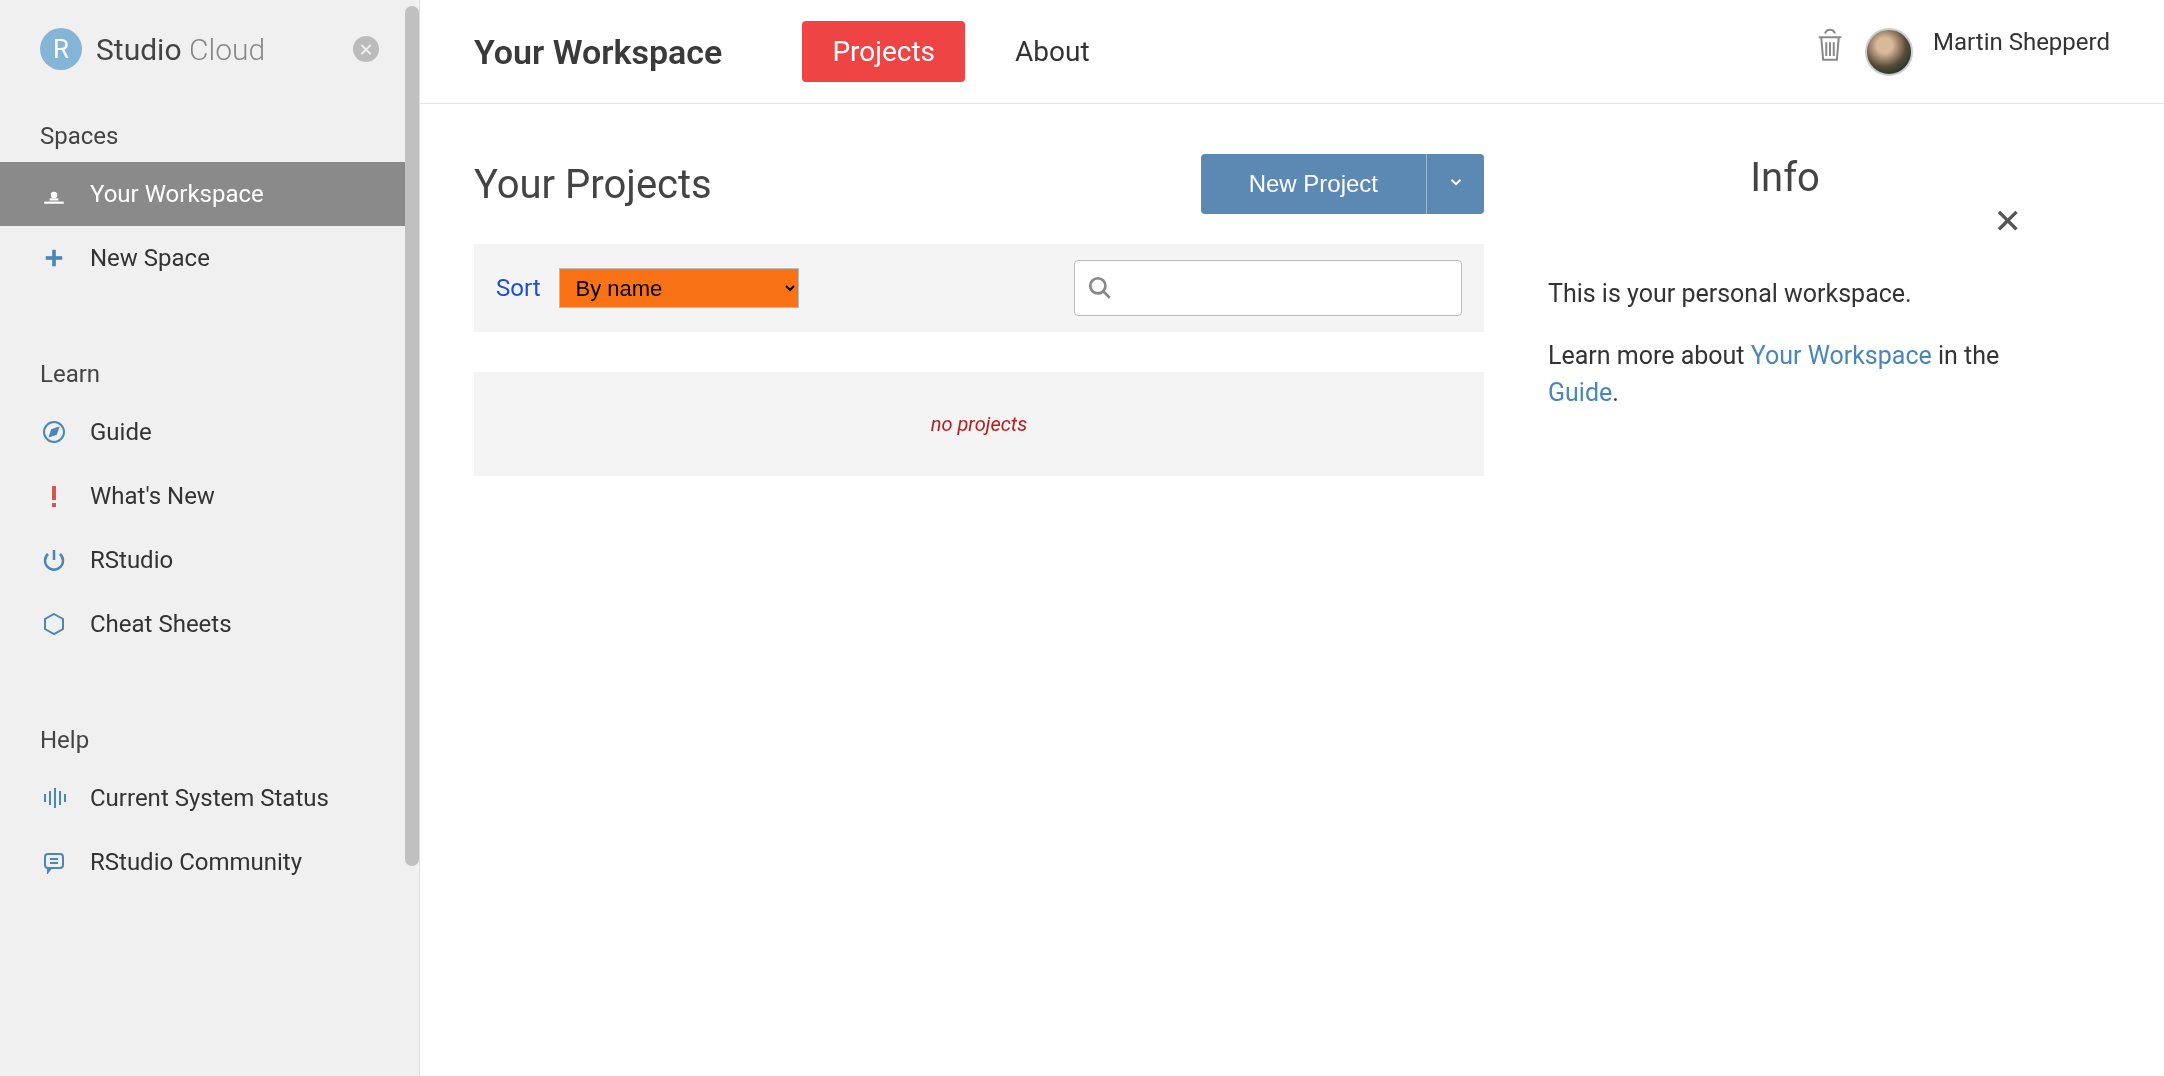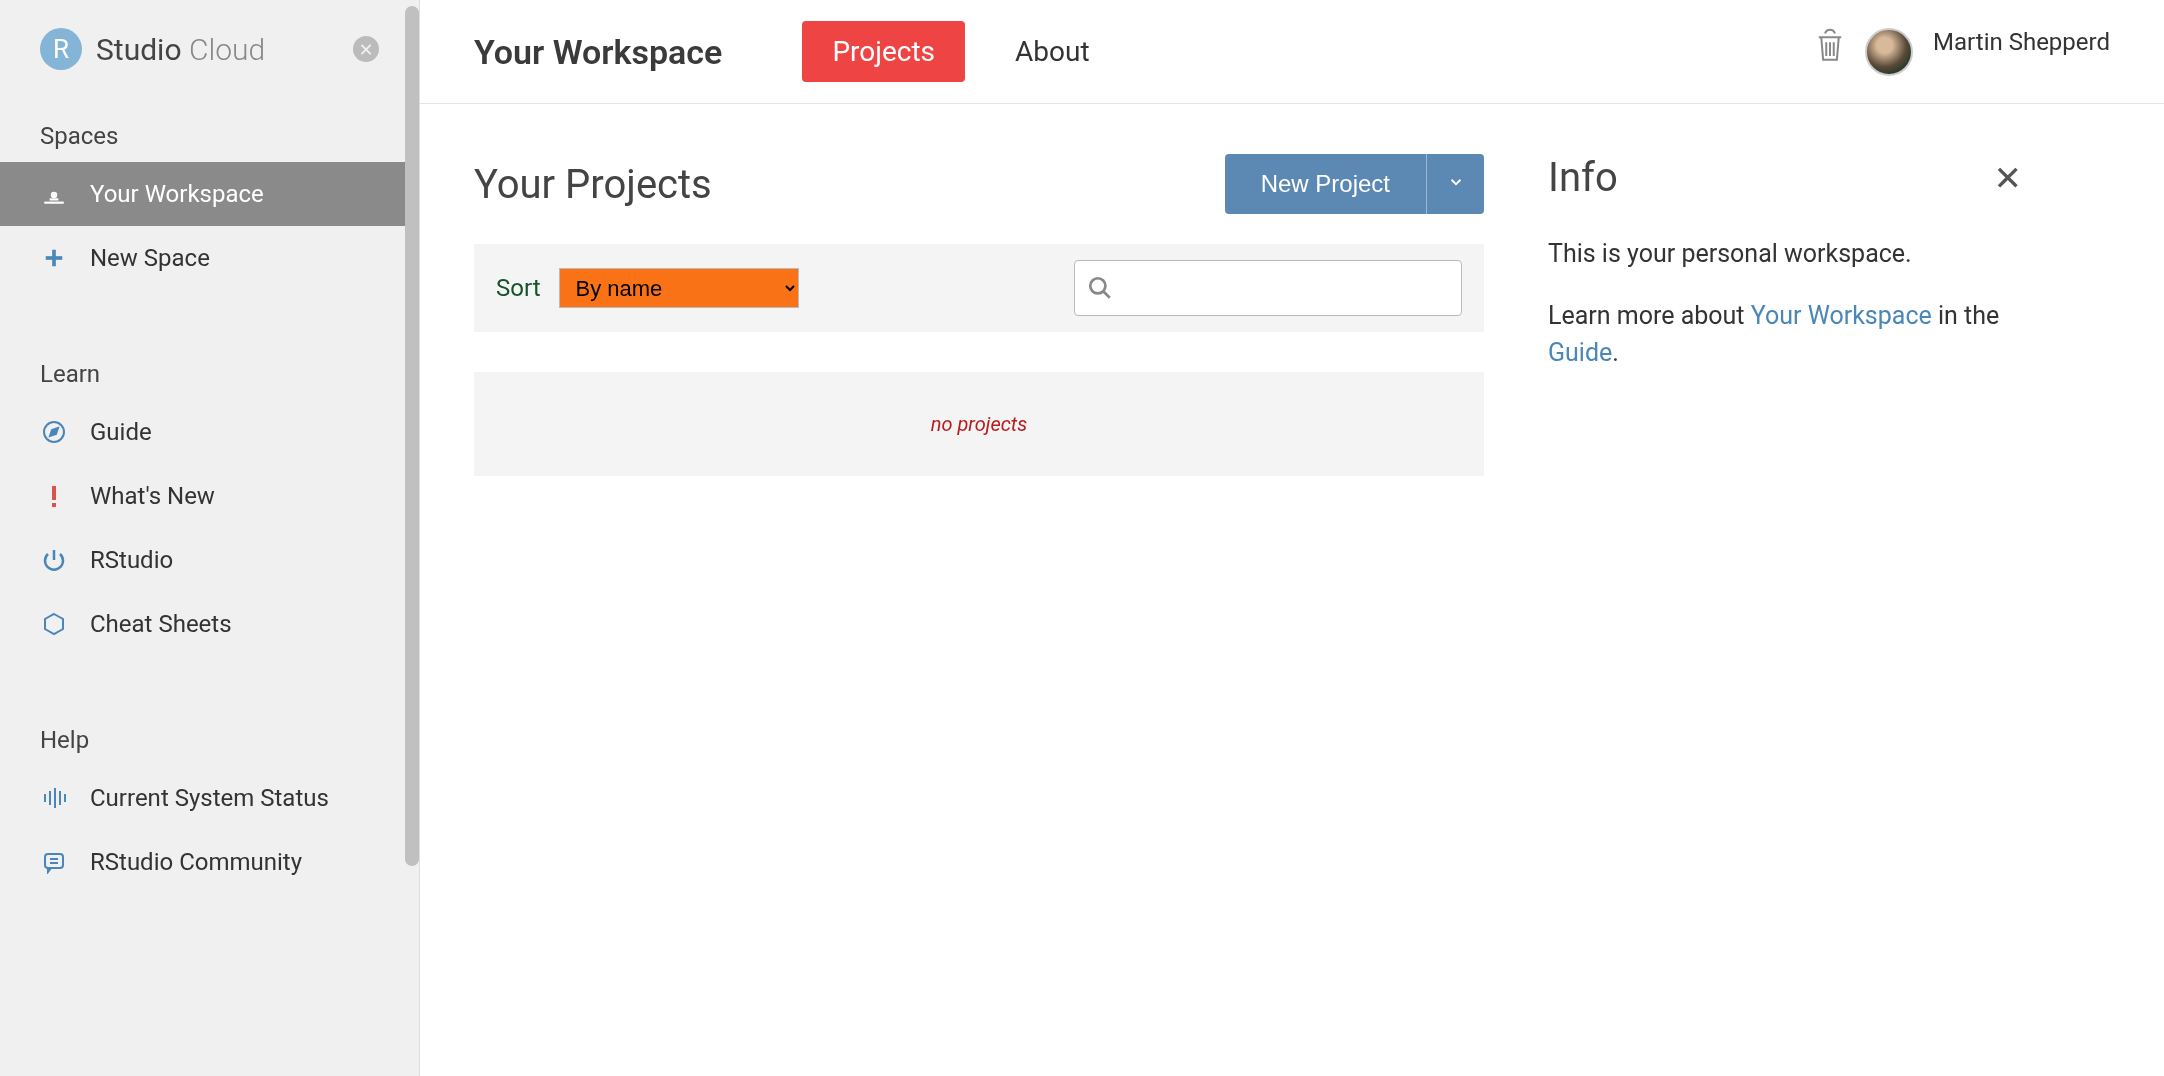--- a/index.html
+++ b/index.html
@@ -153,21 +153,21 @@
     display: flex;
     align-items: stretch;
     border-radius: 4px;
     overflow: hidden;
     height: 60px;
   }
   .new-project-main {
     background: #5c89b3;
     color: #fff;
     font-size: 24px;
-    padding: 0 36px;
+    padding: 0 48px;
     display: flex;
     align-items: center;
     cursor: pointer;
     border: none;
   }
   .new-project-caret {
     background: #5c89b3;
     color: #fff;
     width: 58px;
     display: flex;
@@ -176,21 +176,21 @@
     border-left: 1px solid rgba(255,255,255,0.4);
     cursor: pointer;
   }
   .toolbar {
     background: #f4f4f4;
     display: flex;
     align-items: center;
     padding: 16px 22px;
     margin-bottom: 40px;
   }
-  .sort-label { font-size: 24px; color: #14532d; margin-right: 18px; }
+  .sort-label { font-size: 24px; color: #1d4ed8; margin-right: 18px; }
   .sort-select {
     font-size: 22px;
     padding: 6px 12px;
     border: 1px solid #bbb;
     background: #f97316;
     width: 240px;
     height: 40px;
   }
   .search-wrap {
     margin-left: auto;
@@ -218,20 +218,21 @@
     font-size: 20px;
     font-style: italic;
     color: #b91c1c;
   }
   
   .info-col { width: 474px; }
   .info-header {
     display: flex;
     align-items: center;
     margin-bottom: 34px;
+    flex-direction: column;
   }
   .info-title { font-size: 40px; font-weight: 400; color: #444; }
   .info-close { margin-left: auto; font-size: 34px; color: #555; cursor: pointer; }
   .info-text {
     font-size: 25px;
     line-height: 1.5;
     color: #333;
     margin-bottom: 24px;
   }
   .info-text a { color: #4a86b8; text-decoration: none; }

